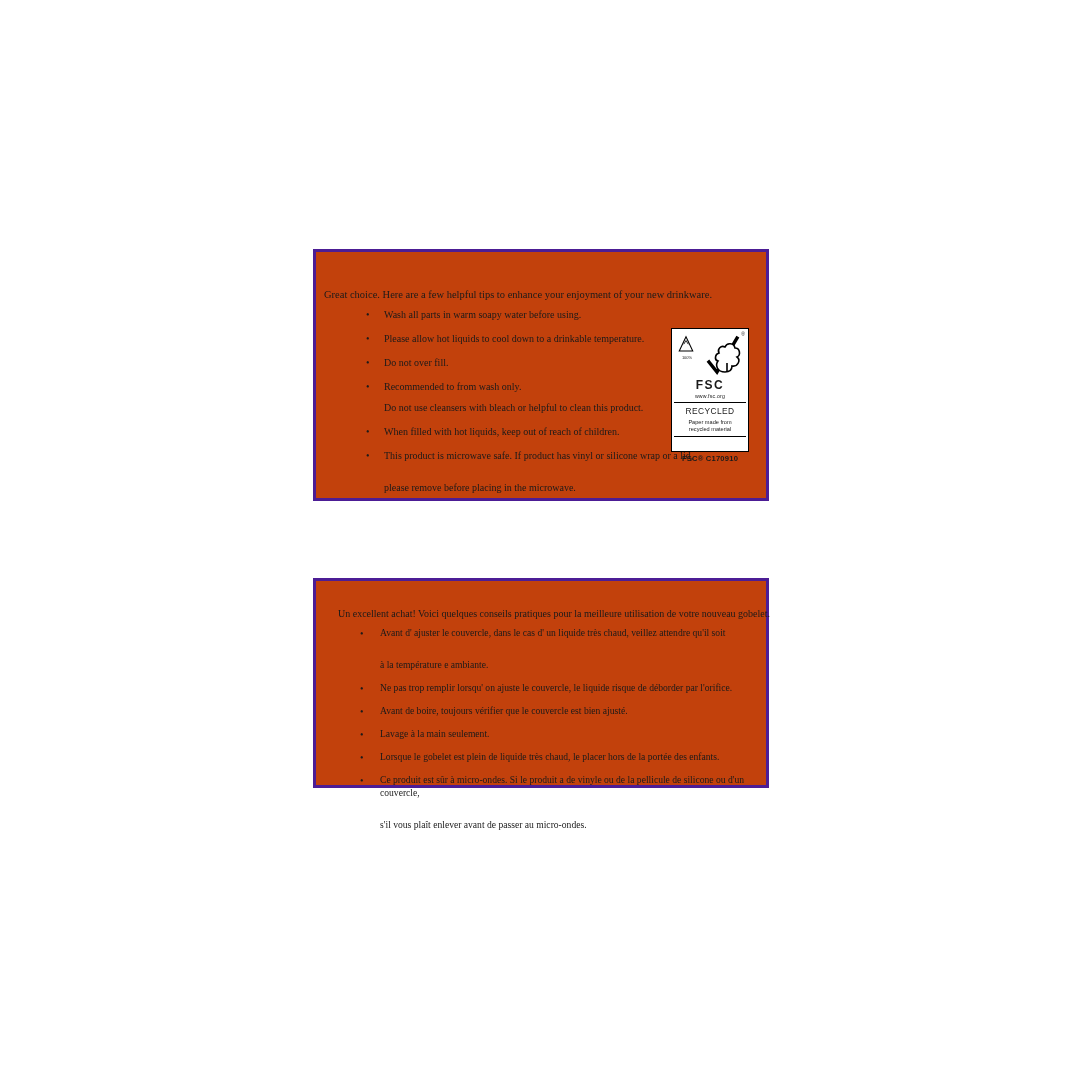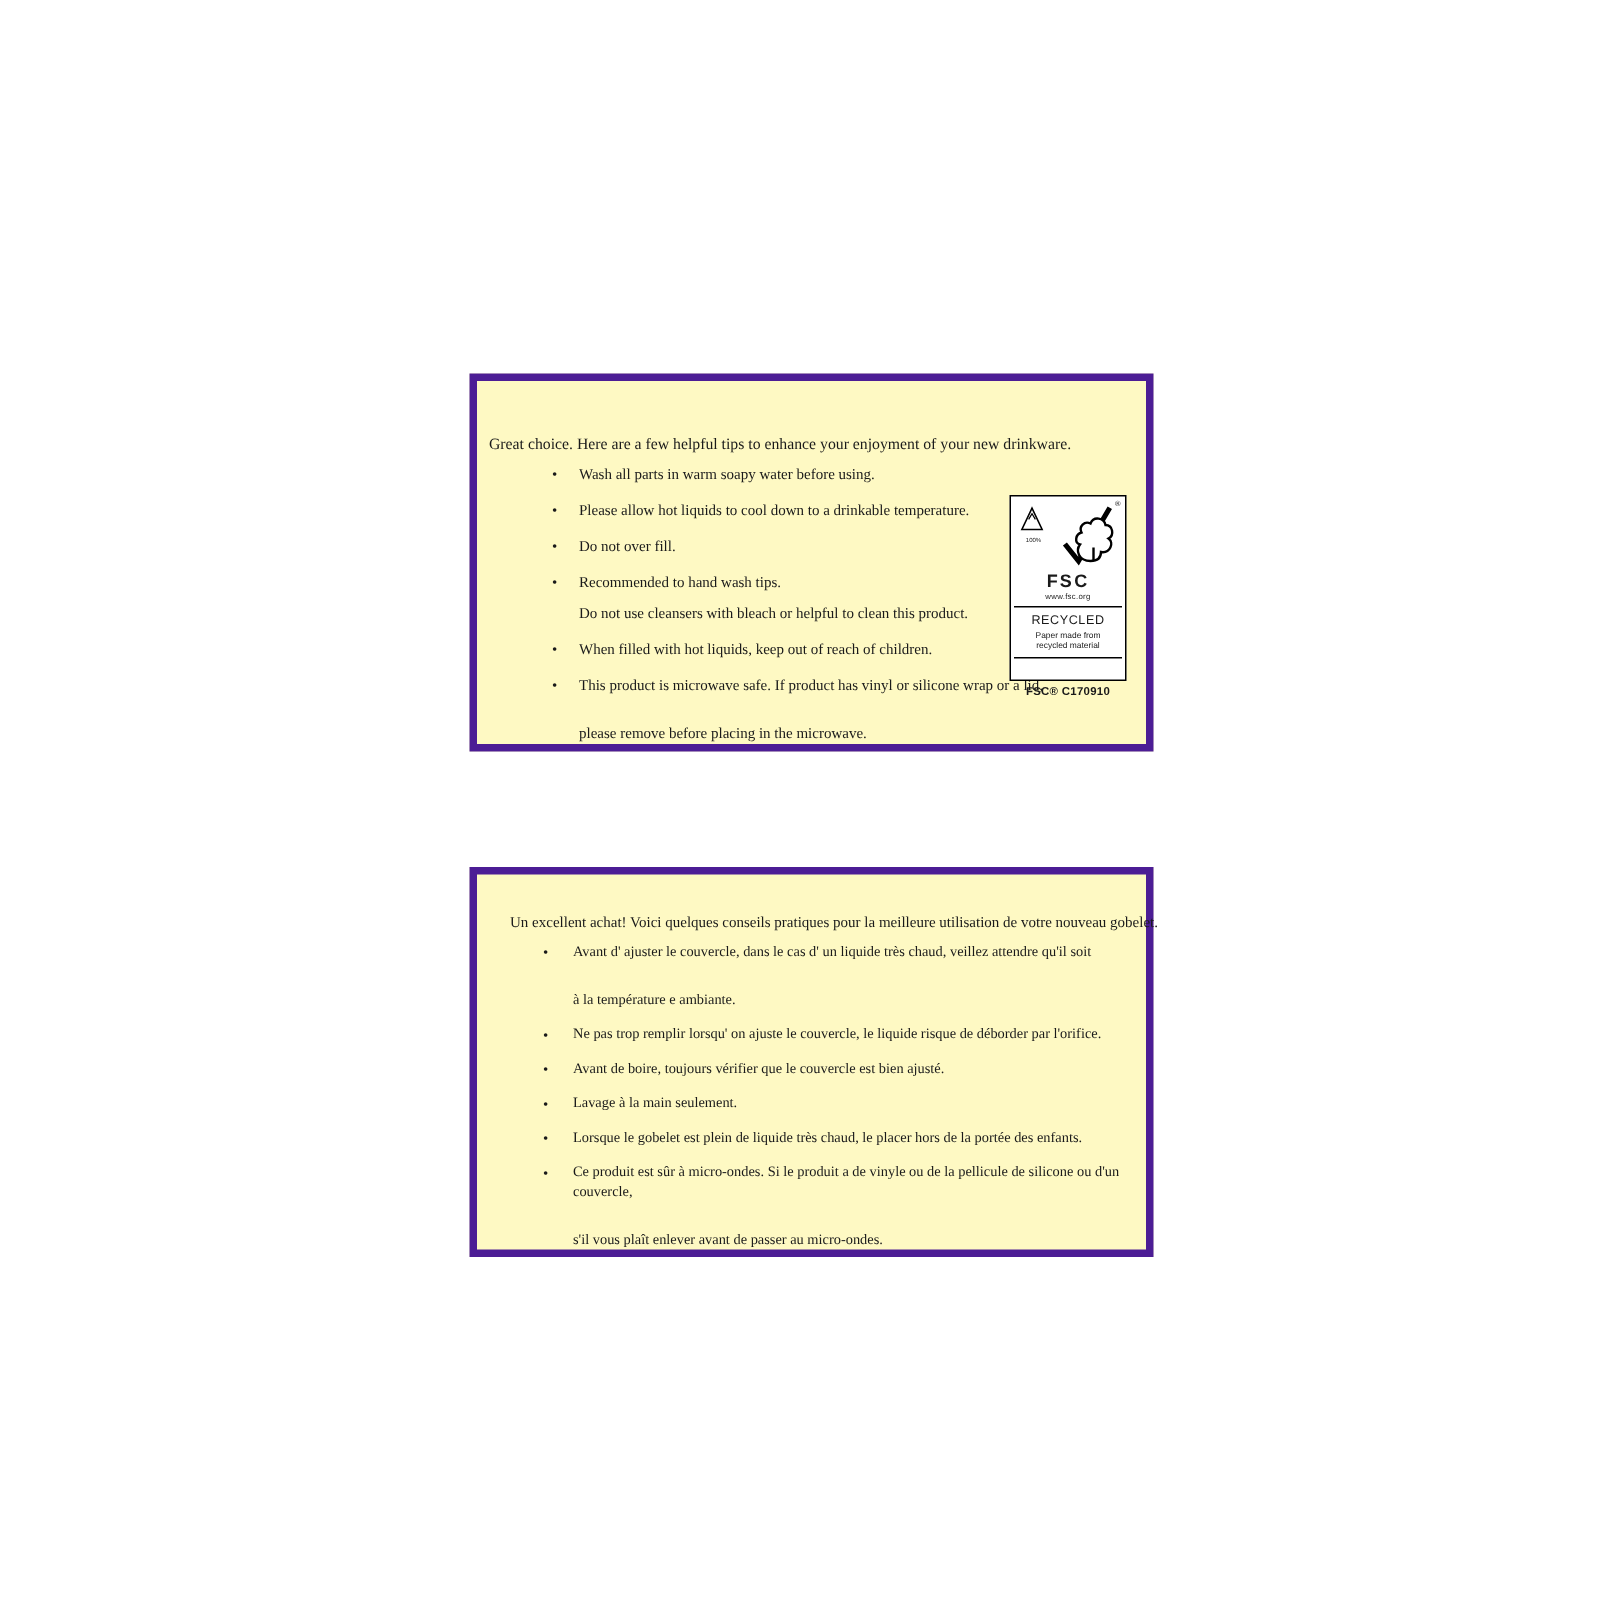--- a/index.html
+++ b/index.html
@@ -11,37 +11,37 @@
     width: 1080px;
     height: 1080px;
     position: relative;
     font-family: "Liberation Serif", serif;
     color: #1a1a1a;
     overflow: hidden;
   }
 
   .panel {
     position: absolute;
-    border: 5px solid #4c1d95;
-    background: #fef9c3;
+    border: 3px solid #4c1d95;
+    background: #c2410c;
     box-sizing: border-box;
   }
 
   #panel-en {
     left: 313px;
     top: 249px;
     width: 456px;
     height: 252px;
   }
 
   #panel-fr {
     left: 313px;
     top: 578px;
     width: 456px;
-    height: 260px;
+    height: 210px;
   }
 
   .intro {
     position: absolute;
     font-size: 10.5px;
     line-height: 1.3;
     white-space: nowrap;
   }
 
   #panel-en .intro {
@@ -205,21 +205,21 @@
     <li>
       <span class="dot">•</span>
       <span>Please allow hot liquids to cool down to a drinkable temperature.</span>
     </li>
     <li>
       <span class="dot">•</span>
       <span>Do not over fill.</span>
     </li>
     <li>
       <span class="dot">•</span>
-      <span>Recommended to hand wash tips.</span>
+      <span>Recommended to from wash only.</span>
       <span class="sub">Do not use cleansers with bleach or helpful to clean this product.</span>
     </li>
     <li>
       <span class="dot">•</span>
       <span>When filled with hot liquids, keep out of reach of children.</span>
     </li>
     <li>
       <span class="dot">•</span>
       <span>This product is microwave safe.  If product has vinyl or silicone wrap or a lid,</span>
       <span class="cont">please remove before placing in the microwave.</span>

